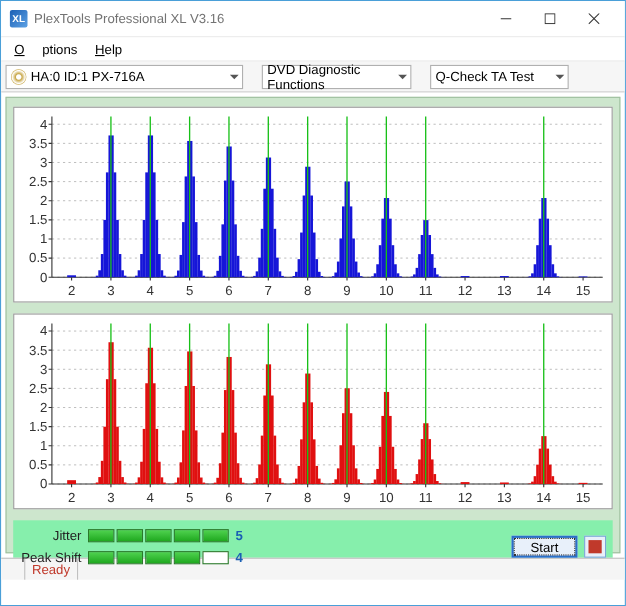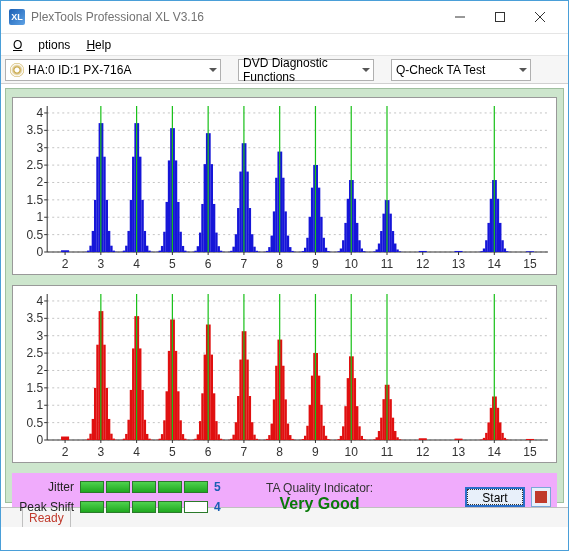--- a/index.html
+++ b/index.html
@@ -10,26 +10,26 @@
 .winbtn{width:40px;height:28px;display:flex;align-items:center;justify-content:center;color:#333}
 .winbtn svg{width:10px;height:10px}
 .menubar{height:22px;background:#fff;display:flex;align-items:center;padding:0 4px;border-bottom:1px solid #e5e5e5}
 .menubar span{padding:2px 8px}
 .menubar span u{text-decoration:underline}
 .toolbar{height:28px;background:#f6f6f6;display:flex;align-items:center;padding:2px 4px;gap:17px;border-bottom:1px solid #d0d0d0}
 .combo{height:22px;background:#fff;border:1px solid #b0b0b0;display:flex;align-items:center;padding:0 4px;position:relative}
 .combo .arrow{position:absolute;right:3px;top:50%;transform:translateY(-50%);border-left:4px solid transparent;border-right:4px solid transparent;border-top:4px solid #555}
 .combo.drive{width:216px}
 .combo.diag{width:136px}
-.combo.test{width:140px}
+.combo.test{width:126px}
 .drive .disc{width:14px;height:14px;border-radius:50%;background:radial-gradient(circle,#fff 20%,#c9a84a 30%,#fff 60%,#c9a84a 70%);margin-right:4px}
 .plotzone{background:#cde6cd;padding:8px 6px 2px 6px;border:1px solid #9fbf9f;margin:4px;height:415px}
 .chartwrap{background:#fff;border:1px solid #999;height:178px;position:relative;margin-bottom:10px}
 .chart-svg{width:100%;height:100%;display:block}
-.metrics{display:flex;align-items:center;height:48px;padding:0 6px;gap:10px;background:#f0abfc}
+.metrics{display:flex;align-items:center;height:48px;padding:0 6px;gap:10px;background:#86efac}
 .mleft{display:flex;flex-direction:column;gap:6px}
 .mrow{display:flex;align-items:center;gap:6px}
 .mlabel{width:56px;text-align:right;color:#222}
 .bars{display:flex;gap:2px}
 .bar{width:24px;height:12px;border:1px solid #2a7a2a}
 .bar.on{background:linear-gradient(#4fd24f,#1fa81f)}
 .bar.off{background:#fff}
 .mval{color:#1a5fb4;font-weight:bold;width:12px}
 .ta{display:flex;flex-direction:column;align-items:center;margin-left:30px}
 .ta .lab{color:#333}
@@ -536,24 +536,20 @@
         <span class="bars" id="pbars">
             <span class="bar on"></span>
             <span class="bar on"></span>
             <span class="bar on"></span>
             <span class="bar on"></span>
             <span class="bar off"></span>
           </span>
         <span class="mval">4</span>
       </div>
     </div>
-    <div class="ta">
-      <span class="lab">TA Quality Indicator:</span>
-      <span class="vg">Very Good</span>
-    </div>
     <div class="btns">
       <div class="btn start">Start</div>
       <div class="btn stop">
           <div class="sq"></div>
         </div>
     </div>
   </div>
 </div>
 
 <div class="status">

